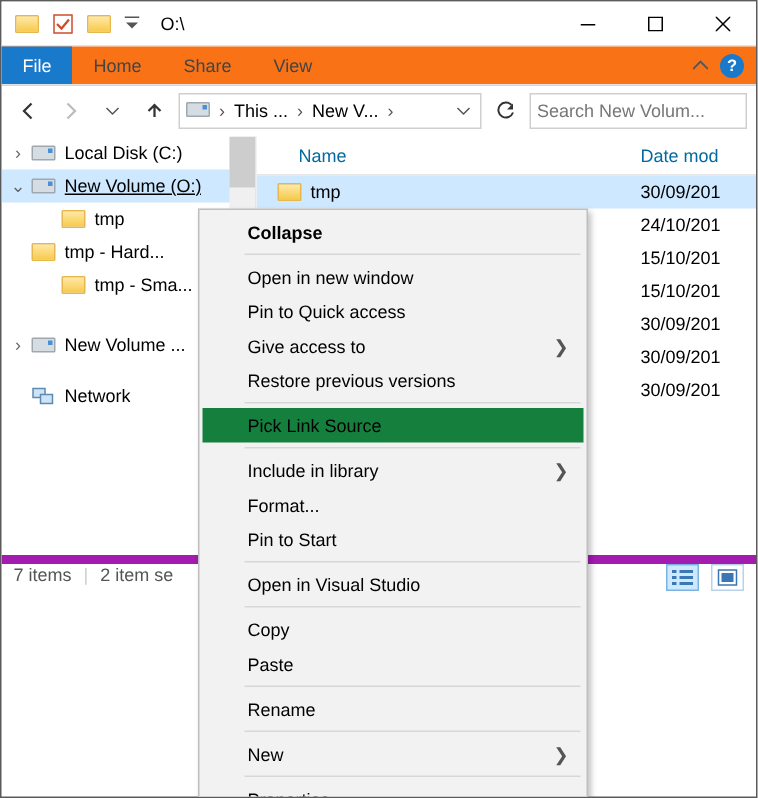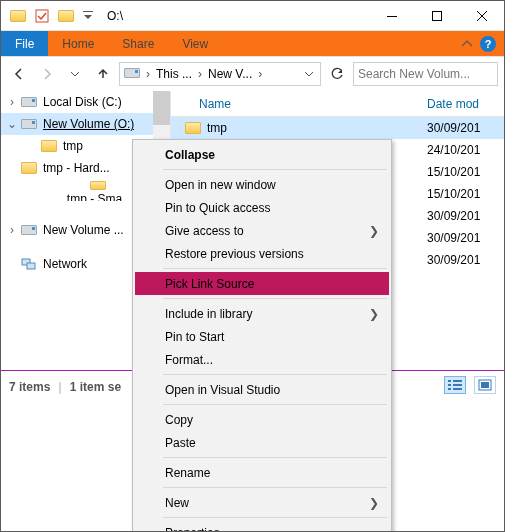--- a/index.html
+++ b/index.html
@@ -40,29 +40,29 @@
 .icon-drive { width: 16px; height: 10px; background: #d5dde3; border: 1px solid #9da8b1; border-radius: 1px; display: inline-block; position: relative; }
 .icon-drive::after { content: ""; position: absolute; right: 1px; top: 1px; width: 3px; height: 3px; background: #4b90d6; }
 .files { flex: 1; position: relative; overflow: hidden; }
 .files .cols { height: 26px; display: flex; align-items: center; border-bottom: 1px solid #e5e5e5; color: #0369a1; }
 .files .cols .c1 { width: 250px; padding-left: 28px; }
 .files .cols .c2 { padding-left: 6px; }
 .files .frow { height: 22px; display: flex; align-items: center; }
 .files .frow.sel { background: #cde8ff; }
 .files .frow .c1 { width: 250px; padding-left: 14px; display: flex; align-items: center; gap: 6px; }
 .files .frow .c2 { padding-left: 6px; color: #000; white-space: nowrap; }
-.status { height: 24px; border-top: 1px solid #a21caf; display: flex; align-items: flex-end; padding: 0 8px; gap: 8px; color: #555; font-weight: bold; }
+.status { height: 24px; border-top: 6px solid #a21caf; display: flex; align-items: flex-start; padding: 0 8px; gap: 8px; color: #555; }
 .status .sep { color: #ccc; }
 .status .spacer { flex: 1; }
 .viewbtn { width: 22px; height: 18px; border: 1px solid #b7d3ea; display: inline-flex; }
 .viewbtn.active { background: #cde8ff; border-color: #7ab5e0; }
 .ctx { position: absolute; left: 131px; top: 138px; width: 260px; background: #f2f2f2; border: 1px solid #bfbfbf; box-shadow: 2px 2px 4px rgba(0,0,0,0.25); padding: 3px 2px; z-index: 100; }
 .ctx .mi { height: 23px; display: flex; align-items: center; padding: 0 26px 0 30px; color: #000; position: relative; }
 .ctx .mi.bold { font-weight: 600; }
-.ctx .mi.hover { background: #be185d; }
+.ctx .mi.hover { background: #15803d; }
 .ctx .mi .sub { position: absolute; right: 10px; color: #555; }
 .ctx .msep { height: 1px; background: #d7d7d7; margin: 3px 2px 3px 28px; }
 svg { display: block; }
 </style>
 </head>
 <body>
 
 <div class="titlebar">
   <div class="qat">
     <span class="sq">
@@ -181,21 +181,21 @@
       <div class="row" style="padding-left: 24px;">
         <span class="tw"></span>
         <span class="icon-folder"></span>
         <span class="label" style="margin-left: 4px;">tmp</span>
       </div>
       <div class="row" style="">
         <span class="tw"></span>
         <span class="icon-folder"></span>
         <span class="label" style="margin-left: 4px;">tmp - Hard...</span>
       </div>
-      <div class="row" style="padding-left: 24px; flex-direction: column;">
+      <div class="row" style="padding-left: 24px;">
         <span class="tw"></span>
         <span class="icon-folder"></span>
         <span class="label" style="margin-left: 4px;">tmp - Sma...</span>
       </div>
       <div class="row" style="padding-left: 4px; margin-top: 18px;">
         <span class="tw">›</span>
         <span class="icon-drive"></span>
         <span class="label" style="margin-left: 4px;">New Volume ...</span>
       </div>
       <div class="row" style="padding-left: 4px; margin-top: 12px;">
@@ -264,21 +264,21 @@
           </div>
           <div class="c2">30/09/201</div>
         </div>
       </div>
   </div>
 </div>
 
 <div class="status">
   <span>7 items</span>
   <span class="sep">|</span>
-  <span>1 item se</span>
+  <span>2 item se</span>
   <span class="spacer"></span>
   <span class="viewbtn active">
       <svg width="20" height="16">
         <rect x="3" y="3" width="3" height="2" fill="#3a77b3"></rect>
         <rect x="8" y="3" width="9" height="2" fill="#3a77b3"></rect>
         <rect x="3" y="7" width="3" height="2" fill="#3a77b3"></rect>
         <rect x="8" y="7" width="9" height="2" fill="#3a77b3"></rect>
         <rect x="3" y="11" width="3" height="2" fill="#3a77b3"></rect>
         <rect x="8" y="11" width="9" height="2" fill="#3a77b3"></rect>
       </svg>
@@ -295,22 +295,22 @@
     <div class="mi bold">Collapse</div>
     <div class="msep"></div>
     <div class="mi">Open in new window</div>
     <div class="mi">Pin to Quick access</div>
     <div class="mi">Give access to<span class="sub">❯</span></div>
     <div class="mi">Restore previous versions</div>
     <div class="msep"></div>
     <div class="mi hover">Pick Link Source</div>
     <div class="msep"></div>
     <div class="mi">Include in library<span class="sub">❯</span></div>
+    <div class="mi">Format...</div>
     <div class="mi">Pin to Start</div>
-    <div class="mi">Format...</div>
     <div class="msep"></div>
     <div class="mi">Open in Visual Studio</div>
     <div class="msep"></div>
     <div class="mi">Copy</div>
     <div class="mi">Paste</div>
     <div class="msep"></div>
     <div class="mi">Rename</div>
     <div class="msep"></div>
     <div class="mi">New<span class="sub">❯</span></div>
     <div class="msep"></div>

